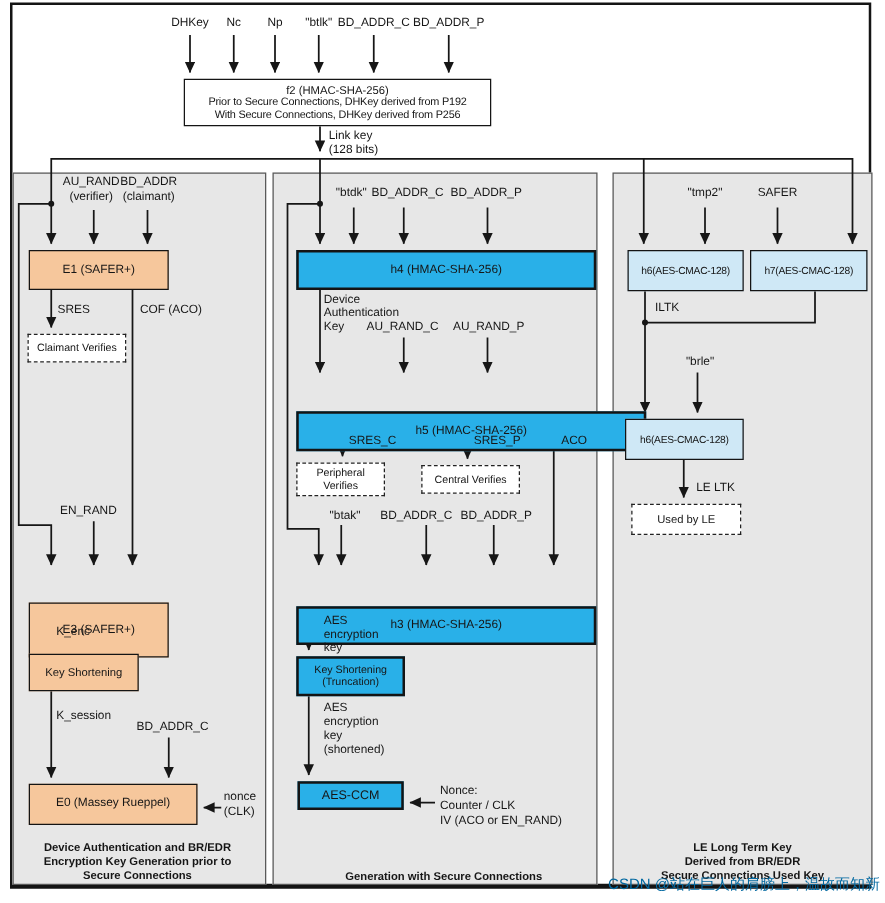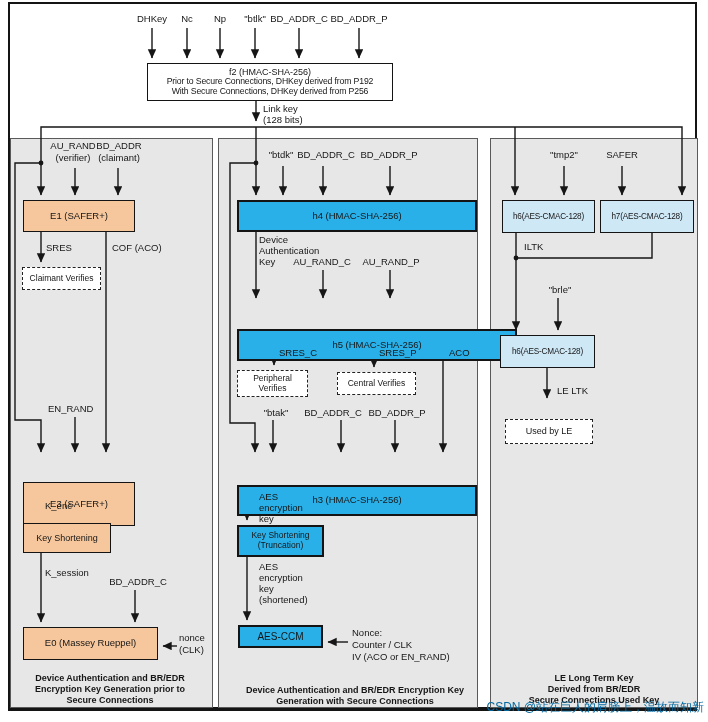--- a/index.html
+++ b/index.html
@@ -174,32 +174,31 @@
   </div>
   <div class="lbl" style="left:259px;top:561px;">AES</div>
   <div class="lbl" style="left:259px;top:572px;">encryption</div>
   <div class="lbl" style="left:259px;top:583px;">key</div>
   <div class="lbl" style="left:259px;top:594px;">(shortened)</div>
   <div class="box solid blue fs10" style="left:238px;top:625px;width:85px;height:23px;">AES-CCM</div>
   <div class="lbl" style="left:352px;top:627px;">Nonce:</div>
   <div class="lbl" style="left:352px;top:639px;">Counter / CLK</div>
   <div class="lbl" style="left:352px;top:651px;">IV (ACO or EN_RAND)</div>
 
-  <div class="cap" style="left:355px;top:685px;">Device Authentication and BR/EDR Encryption Key</div>
   <div class="cap" style="left:355px;top:696px;">Generation with Secure Connections</div>
 
   <div class="lbl ctr" style="left:564px;top:149px;">"tmp2"</div>
   <div class="lbl ctr" style="left:622px;top:149px;">SAFER</div>
   <div class="box solid lightblue fs82" style="left:502px;top:200px;width:93px;height:33px;">h6(AES-CMAC-128)</div>
   <div class="box solid lightblue fs82" style="left:600px;top:200px;width:94px;height:33px;">h7(AES-CMAC-128)</div>
   <div class="lbl" style="left:524px;top:241px;">ILTK</div>
   <div class="lbl ctr" style="left:560px;top:284px;">"brle"</div>
   <div class="box solid lightblue fs82" style="left:500px;top:335px;width:95px;height:33px;">h6(AES-CMAC-128)</div>
   <div class="lbl" style="left:557px;top:385px;">LE LTK</div>
-  <div class="box dash fs9" style="left:505px;top:403px;width:88px;height:25px;margin-top:16px;">Used by LE</div>
+  <div class="box dash fs9" style="left:505px;top:403px;width:88px;height:25px;">Used by LE</div>
 
   <div class="cap" style="left:594px;top:673px;">LE Long Term Key</div>
   <div class="cap" style="left:594px;top:684px;">Derived from BR/EDR</div>
   <div class="cap" style="left:594px;top:695px;">Secure Connections Used Key</div>
 
   <div class="wm" style="right:4px;top:699px;">CSDN @站在巨人的肩膀上，温故而知新</div>
 
 </div>
 
 </body></html>

